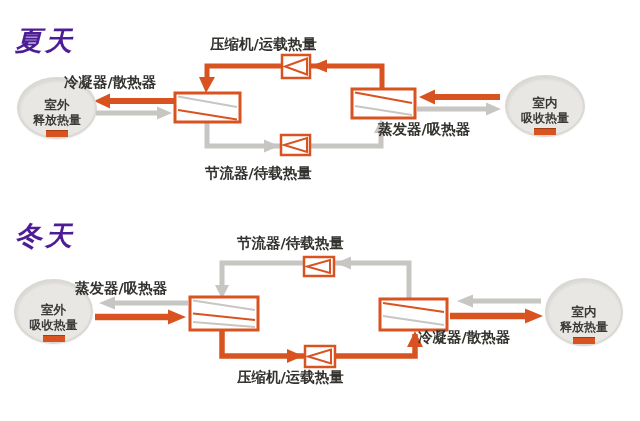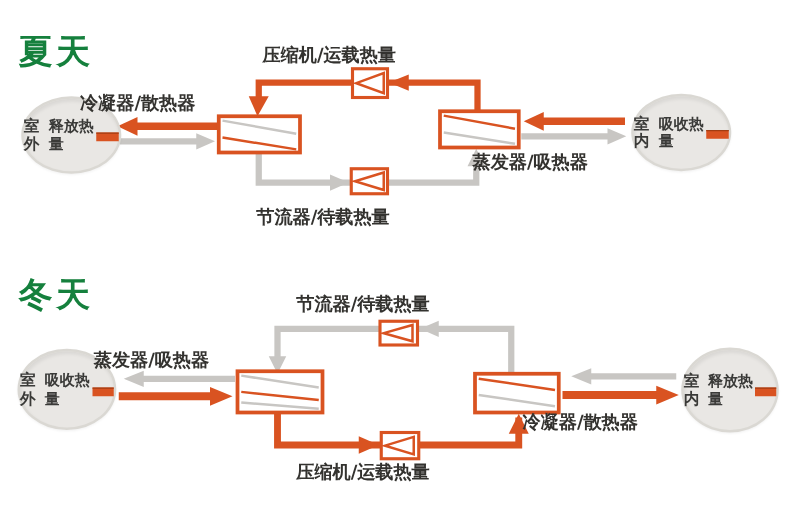--- a/index.html
+++ b/index.html
@@ -11,24 +11,24 @@
   *{margin:0;padding:0;box-sizing:border-box;}
   html,body{width:640px;height:421px;background:#ffffff;overflow:hidden;}
   body{font-family:"DejaVu Sans","Liberation Sans",sans-serif;color:var(--text);}
   .stage{position:relative;width:640px;height:421px;background:#fff;}
   svg.layer{position:absolute;left:0;top:0;}
   .stroke-orange{stroke:var(--orange);}
   .stroke-gray{stroke:var(--gray);}
   .fill-orange{fill:var(--orange);}
   .fill-gray{fill:var(--gray);}
   .box{fill:#ffffff;stroke:var(--orange);}
-  .season-title{position:absolute;font-size:27px;font-weight:bold;letter-spacing:3px;color:#15803d;}
+  .season-title{position:absolute;font-size:27px;font-weight:bold;letter-spacing:3px;color:#4c1d95;font-style:italic;}
   .flow-label{position:absolute;width:160px;text-align:left;font-size:14.5px;font-weight:bold;color:#33322f;white-space:nowrap;}
   .env-circle{position:absolute;background:var(--circle-fill);border:2px solid #dad8d3;border-radius:50%;
-      display:flex;align-items:center;justify-content:space-between;
+      display:flex;flex-direction:column;align-items:center;justify-content:flex-end;
       box-shadow:1px 2px 3px rgba(0,0,0,0.07) inset, 0 1px 2px rgba(0,0,0,0.05);}
   .env-line1{font-size:12.5px;font-weight:bold;line-height:1.15;}
   .env-line2{font-size:12px;font-weight:bold;line-height:1.2;}
   .heat-bar{width:22px;height:7px;background:var(--orange);margin-top:3px;border-top:1px solid #a23c12;}
 </style>
 </head>
 <body>
 
 <div class="stage">
 

